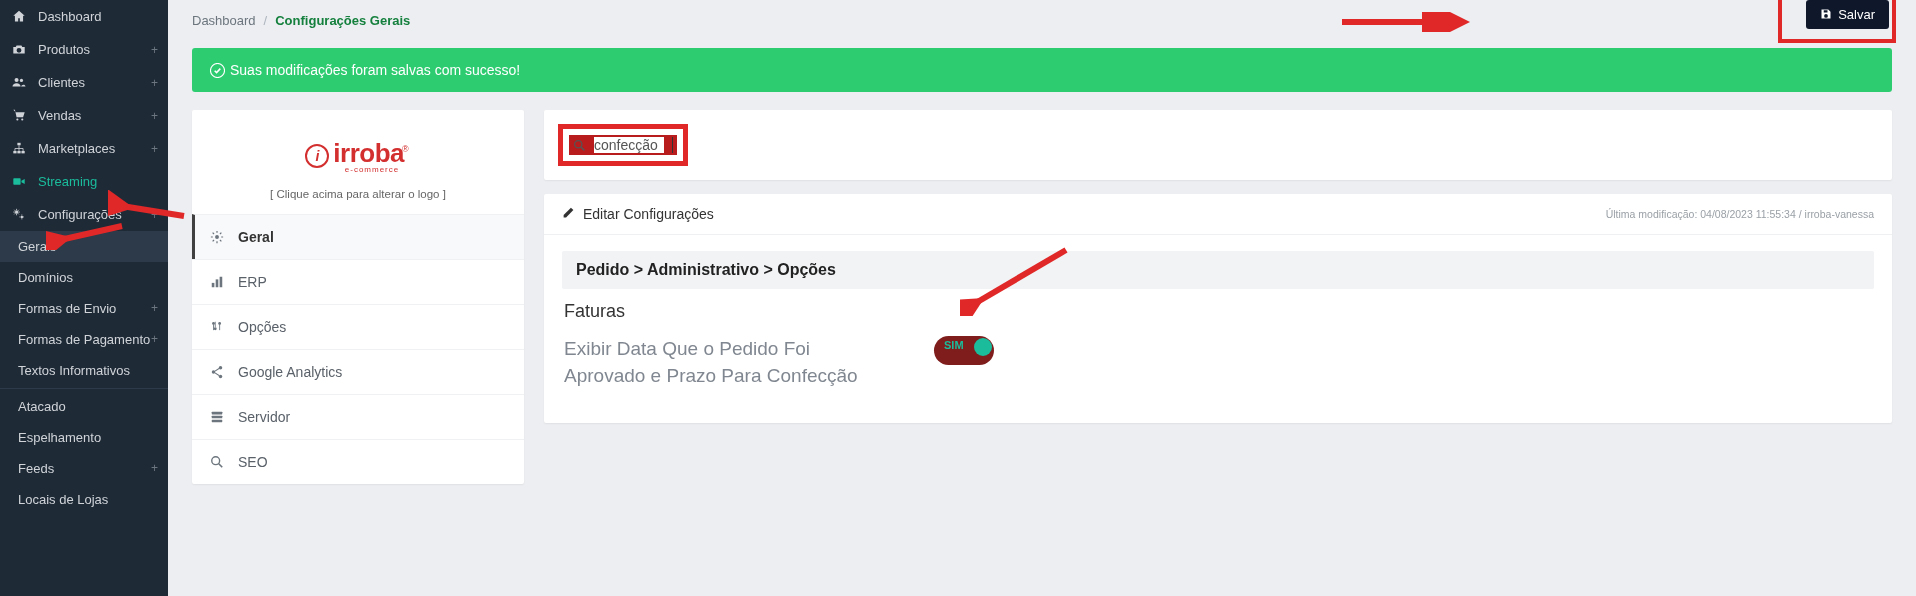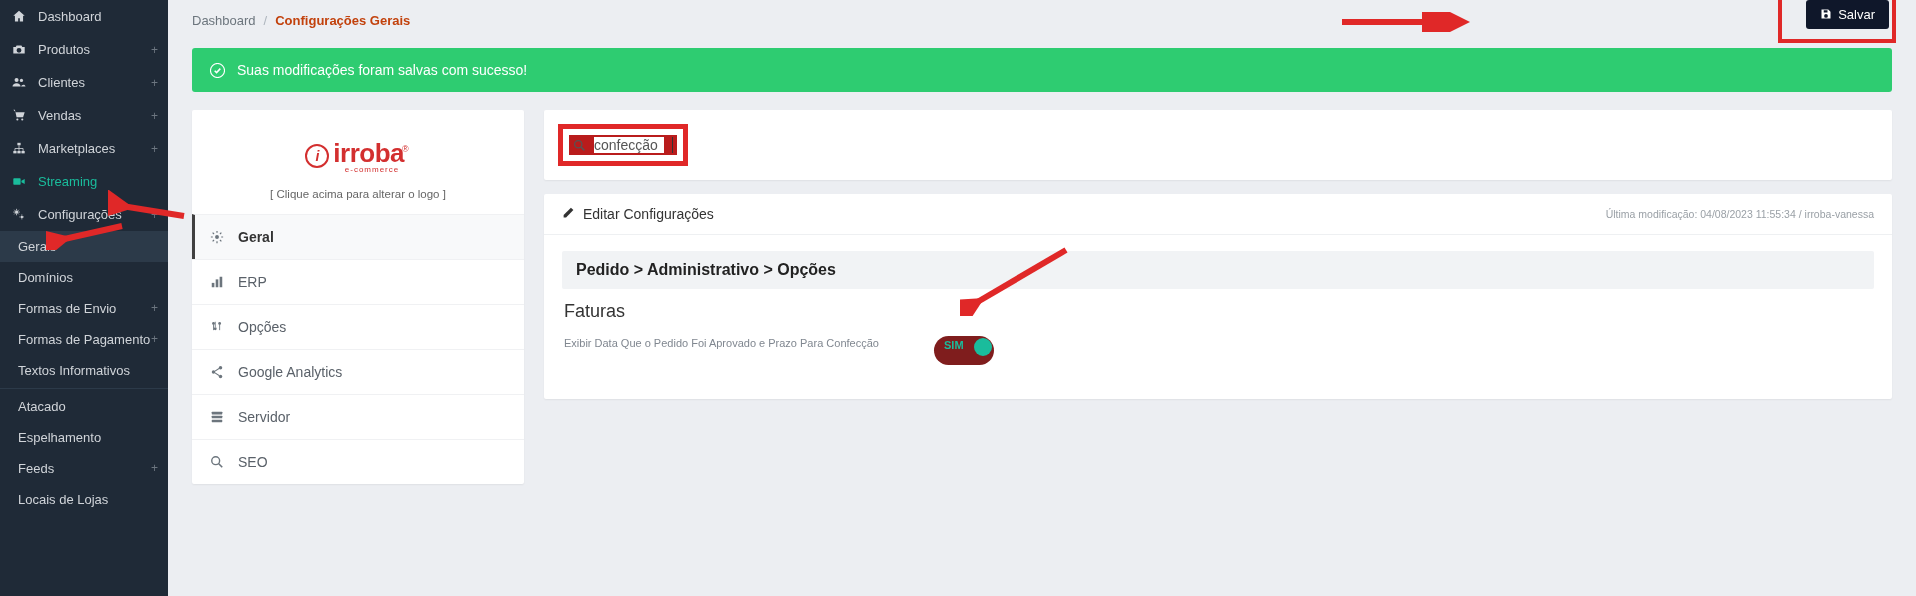--- a/index.html
+++ b/index.html
@@ -12,26 +12,26 @@
   .side-item.streaming { color: #1abc9c; }
   .side-sub { padding: 8px 12px 8px 18px; cursor: pointer; position: relative; font-size: 13px; }
   .side-sub .plus { position: absolute; right: 10px; color: #6c7680; font-size: 12px; }
   .side-sub.active { background: #2c3a49; }
   .side-sep { height: 1px; background: #2c3a49; margin: 2px 0; }
   
   .main { position: absolute; left: 168px; top: 0; right: 0; height: 596px; padding: 0; }
   .topbar { height: 40px; display: flex; align-items: center; padding: 0 24px; color: #6c757d; font-size: 13px; }
   .topbar .crumb-link { color: #6c757d; }
   .topbar .sep { margin: 0 8px; color: #adb5bd; }
-  .topbar .crumb-current { color: #c2410c; font-weight: 600; }
+  .topbar .crumb-current { color: #15803d; font-weight: 600; }
   .topbar .spacer { flex: 1; }
   .save-wrap { border: 4px solid #e02828; padding: 2px 3px 10px 24px; margin-right: -4px; margin-top: -4px; }
   .btn-save { background: #0f172a; color: #fff; border: none; border-radius: 3px; padding: 7px 14px; font-size: 13px; cursor: pointer; display: flex; align-items: center; gap: 6px; }
   .btn-save .icon { font-size: 12px; }
-  .alert { margin: 8px 24px 0 24px; background: #2ecc71; color: #fff; border-radius: 3px; padding: 14px 18px; font-size: 14px; display: flex; align-items: center; gap: 12px; }
+  .alert { margin: 8px 24px 0 24px; background: #2ecc71; color: #fff; border-radius: 3px; padding: 14px 18px; font-size: 14px; display: flex; align-items: center; gap: 5px; }
   .alert .icon { font-size: 14px; }
   .body-row { display: flex; gap: 20px; padding: 18px 24px 0 24px; align-items: flex-start; }
   .left-panel { width: 332px; background: #fff; border-radius: 2px; box-shadow: 0 1px 2px rgba(0,0,0,.06); }
   .logo-box { text-align: center; padding: 28px 10px 14px 10px; }
   .logo-irroba { display: inline-flex; align-items: center; gap: 4px; }
   .logo-mark { width: 24px; height: 24px; border: 2.5px solid #d32f2f; border-radius: 50%; display: inline-flex; align-items: center; justify-content: center; color: #d32f2f; font-weight: 700; font-size: 14px; font-style: italic; }
   .logo-word { color: #d32f2f; font-weight: 700; font-size: 26px; letter-spacing: -0.5px; }
   .logo-reg { color: #d32f2f; font-size: 9px; position: relative; top: -10px; left: -2px; }
   .logo-sub { color: #d32f2f; font-size: 8px; letter-spacing: 1px; margin-top: -4px; }
   .logo-hint { font-size: 11.5px; color: #666; margin-top: 14px; }
@@ -49,21 +49,21 @@
   @keyframes blink { 50% { opacity: 0; } }
   .config-card { background: #fff; border-radius: 2px; box-shadow: 0 1px 2px rgba(0,0,0,.06); }
   .config-head { display: flex; align-items: center; padding: 12px 18px; border-bottom: 1px solid #eef0f2; }
   .config-head .title { display: flex; align-items: flex-start; gap: 8px; font-size: 14px; color: #333; }
   .config-head .spacer { flex: 1; }
   .config-head .meta { font-size: 10.5px; color: #9aa0a6; }
   .config-body { padding: 16px 18px 26px 18px; }
   .section-title { background: #f1f3f5; padding: 10px 14px; font-size: 16px; font-weight: 700; color: #222; border-radius: 2px; }
   .subsection { font-size: 18px; color: #333; padding: 12px 2px 6px 2px; }
   .opt-row { display: flex; align-items: flex-start; gap: 40px; padding: 8px 2px; }
-  .opt-label { font-size: 11px; color: #808790; width: 330px; line-height: 1.4; }
+  .opt-label { font-size: 19px; color: #808790; width: 330px; line-height: 1.4; }
   .toggle { position: relative; width: 60px; height: 29px; background: #7f1d1d; border-radius: 22px; cursor: pointer; }
   .toggle .txt { position: absolute; left: 10px; top: 3px; font-size: 11px; font-weight: 700; color: #1abc9c; }
   .toggle .knob { position: absolute; right: 2px; top: 2px; width: 18px; height: 18px; background: #1abc9c; border-radius: 50%; }
   
   .arrow { position: absolute; pointer-events: none; }
   
   svg { display: block; }
 </style>
 </head>
 <body>

